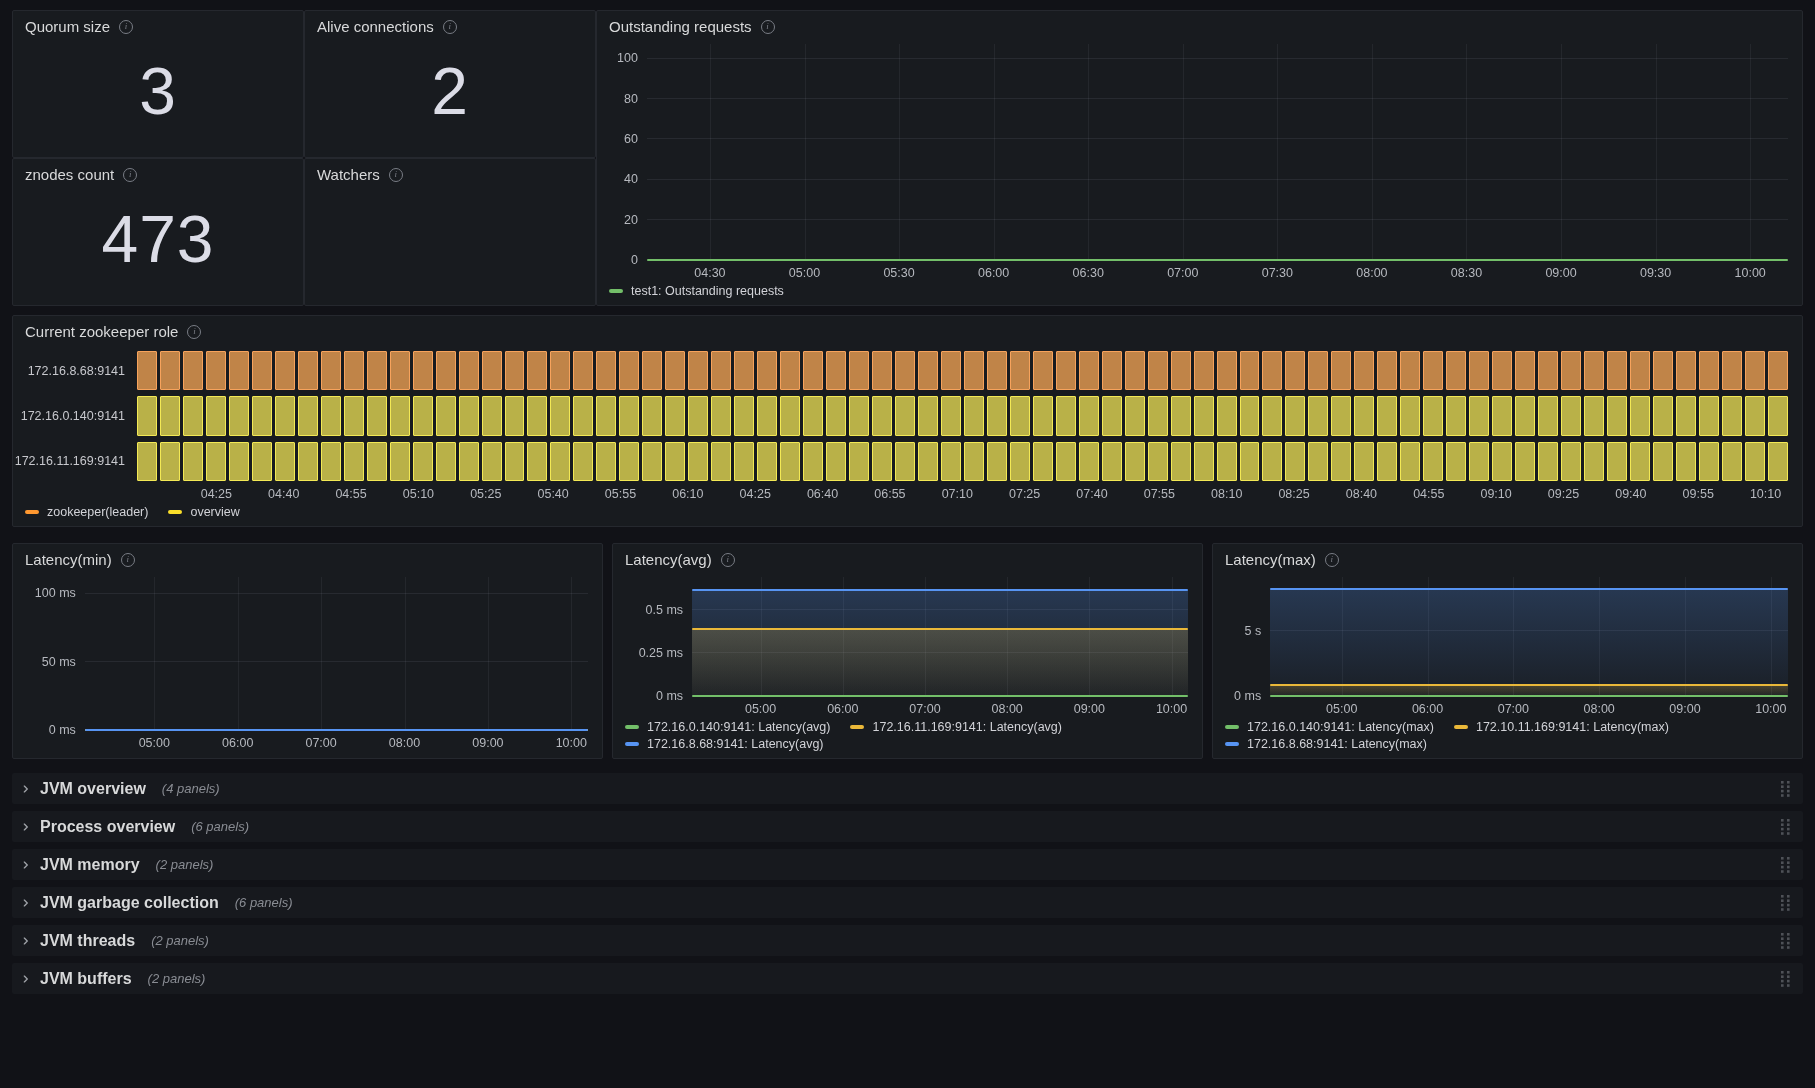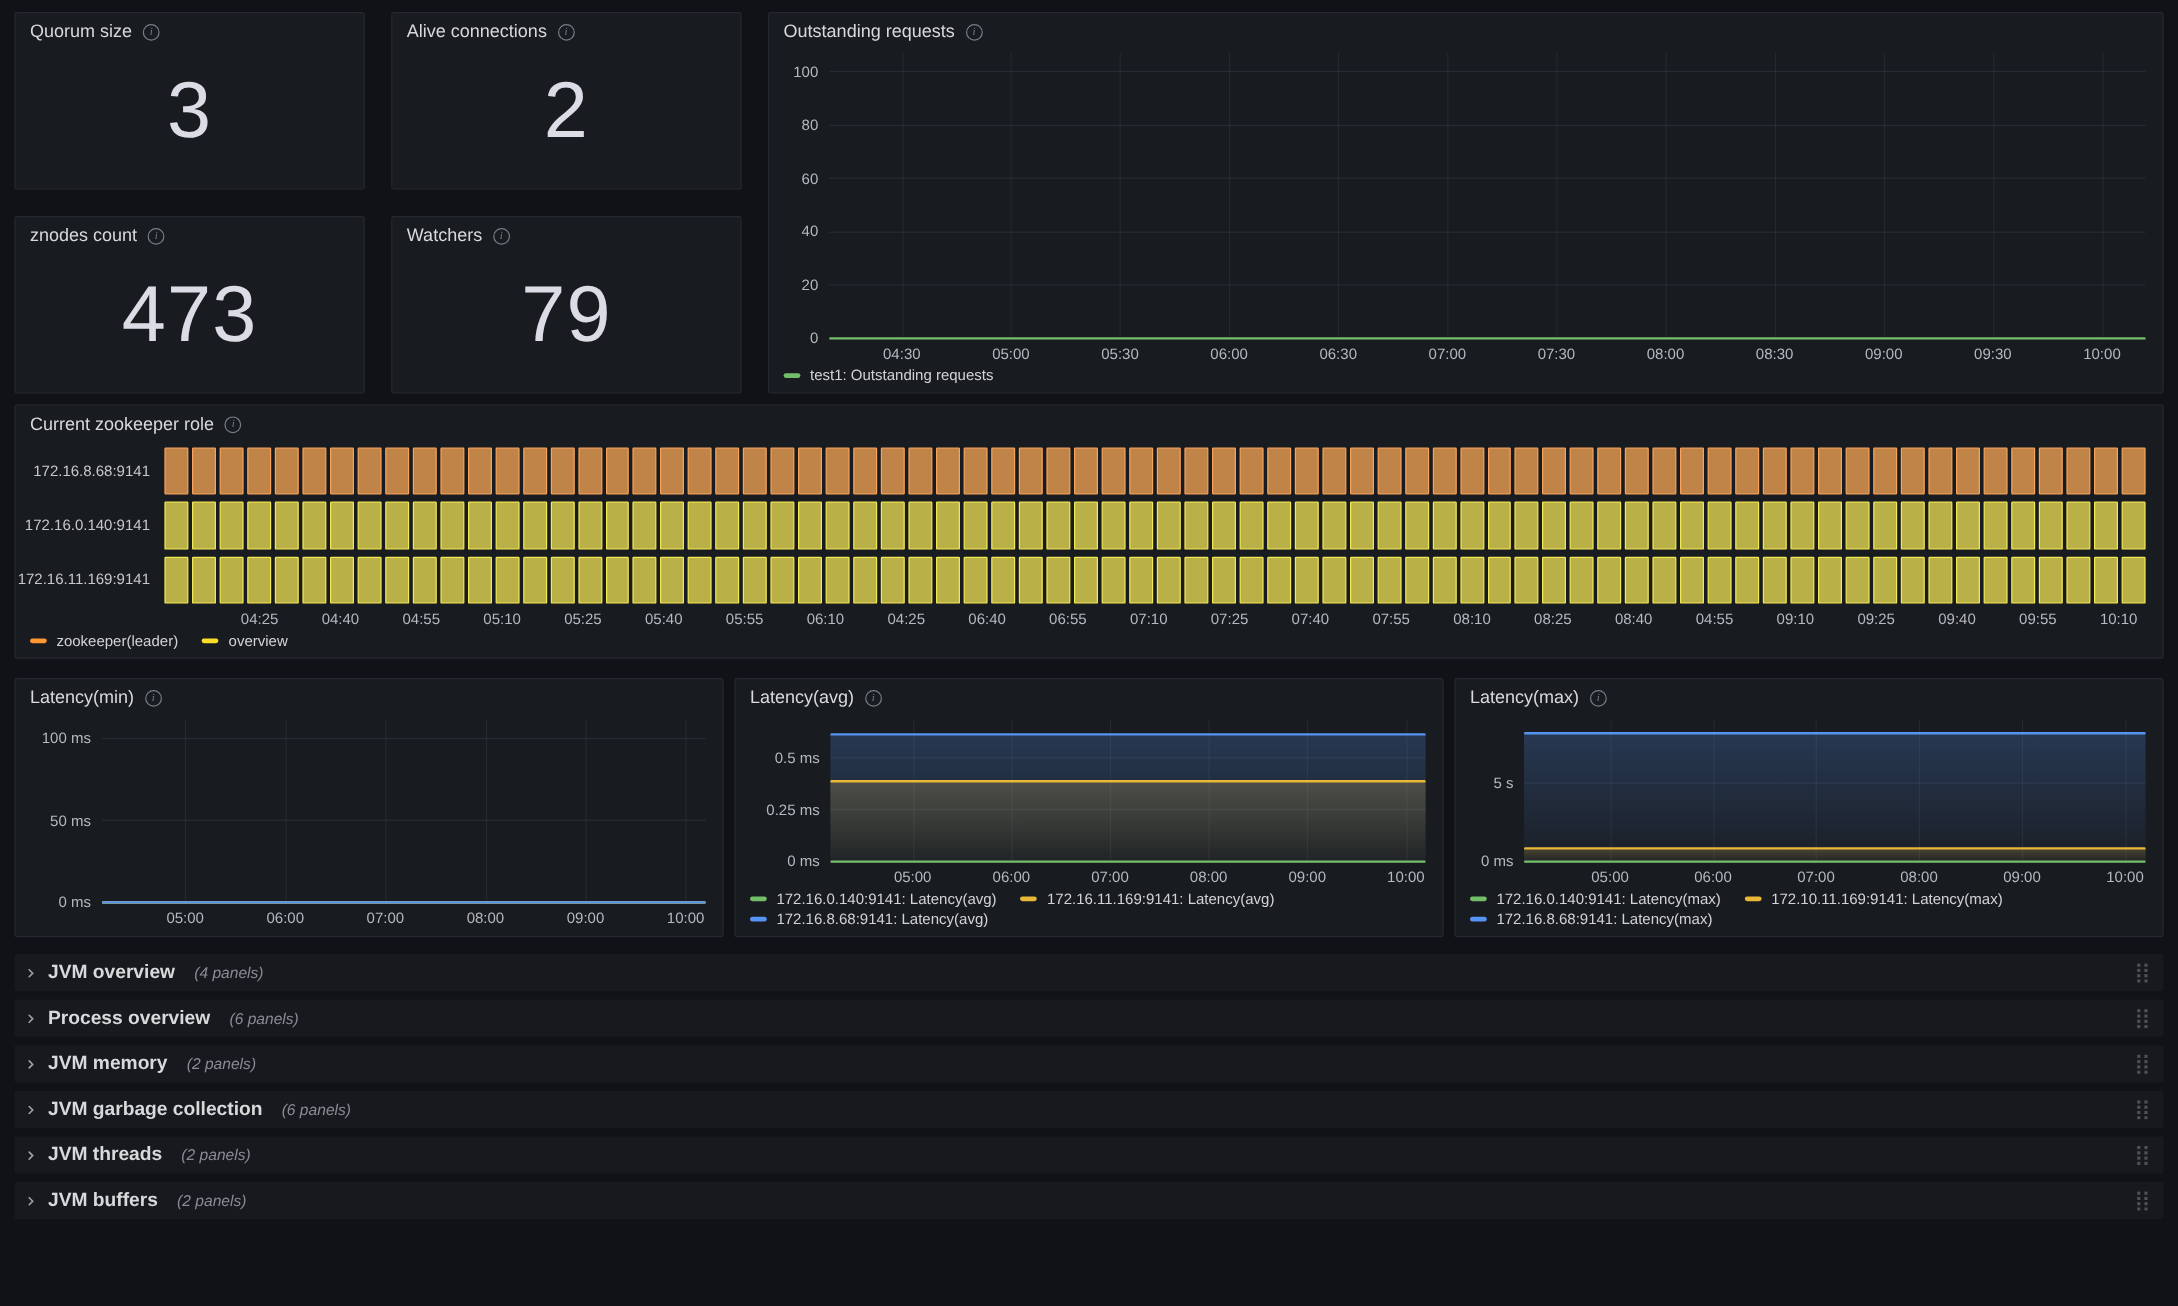--- a/index.html
+++ b/index.html
@@ -4,21 +4,21 @@
 <style>
   * { box-sizing: border-box; margin: 0; padding: 0; }
   html,body { width:1815px; height:1088px; overflow:hidden; }
   body { background:#111217; font-family:"Liberation Sans", sans-serif; }
   .dash { padding:10px 12px 0; }
 
   .row-header { display:flex; align-items:center; gap:7px; height:28px; margin-bottom:8px; cursor:pointer; color:#c9cacf; }
   .row-title { font-size:16px; font-weight:700; color:#dfe0e4; }
   .chev { display:flex; align-items:center; }
 
-  .grid-top { display:grid; grid-template-columns:292px 292px 1fr; grid-template-rows:148px 148px; gap:22px; }
+  .grid-top { display:grid; grid-template-columns:292px 292px 1fr; grid-template-rows:148px 148px; gap:0; }
   .chart-big { grid-column:3; grid-row:1 / 3; }
 
   .panel { background:#181b1f; border:1px solid #25282e; border-radius:2px; display:flex; flex-direction:column; min-width:0; min-height:0; }
   .panel-header { display:flex; align-items:center; gap:9px; padding:7px 12px 3px; flex:none; }
   .panel-title { font-size:15px; font-weight:500; color:#d8d9da; cursor:pointer; white-space:nowrap; }
   .info-icon { width:14px; height:14px; border:1.4px solid #797d85; border-radius:50%; color:#797d85;
                font-size:9px; line-height:1; display:flex; align-items:center; justify-content:center;
                font-family:"Liberation Serif", serif; font-style:italic; cursor:pointer; flex:none; }
 
   .stat-body { flex:1; display:flex; align-items:center; justify-content:center; padding-bottom:14px; }
@@ -155,23 +155,20 @@
       </div>
       <div class="stat-body">
         <span class="stat-value">473</span>
       </div>
     </div>
 
     <div class="panel">
       <div class="panel-header">
         <span class="panel-title">Watchers</span>
         <span class="info-icon">i</span>
-      </div>
-      <div class="stat-body">
-        <span class="stat-value">79</span>
       </div>
     </div>
   </div>
 
   <div class="panel panel-role">
     <div class="panel-header">
       <span class="panel-title">Current zookeeper role</span>
       <span class="info-icon">i</span>
     </div>
     <div class="chart-body">

